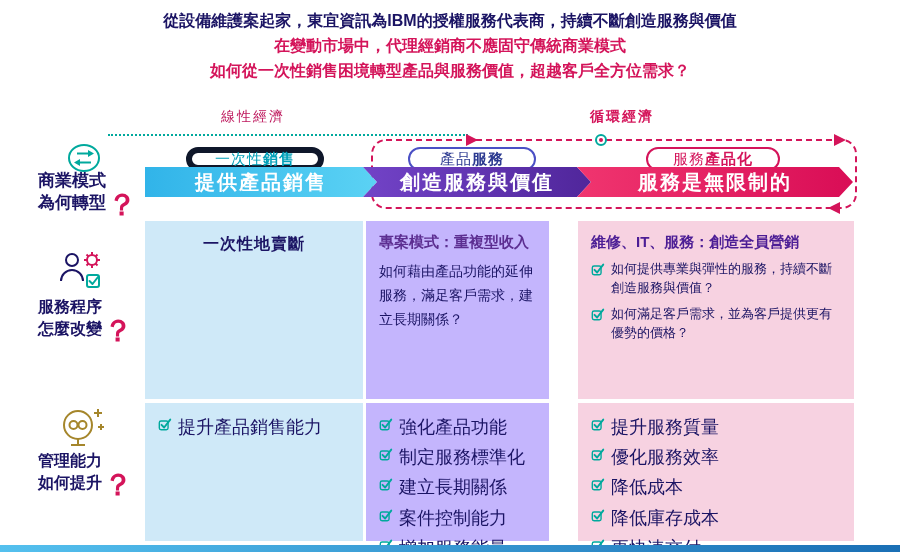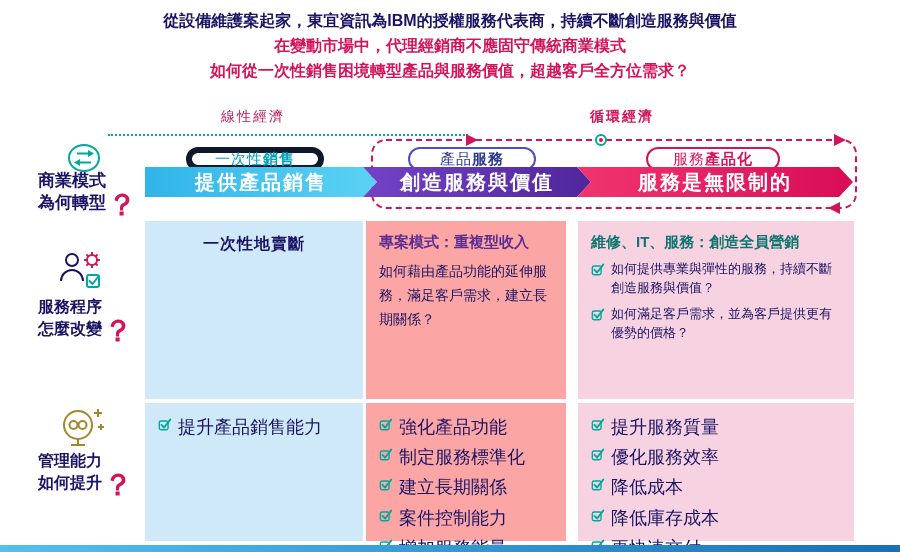--- a/index.html
+++ b/index.html
@@ -36,29 +36,29 @@
   .arrow1 { left:145px; width:232px; background:linear-gradient(90deg,#31b4e9,#5bd2f4);
             clip-path:polygon(0 0, calc(100% - 14px) 0, 100% 50%, calc(100% - 14px) 100%, 0 100%); }
   .arrow2 { left:363px; width:228px; background:linear-gradient(90deg,#7243c7,#50269b);
             clip-path:polygon(0 0, calc(100% - 14px) 0, 100% 50%, calc(100% - 14px) 100%, 0 100%, 14px 50%); }
   .arrow3 { left:577px; width:276px; background:linear-gradient(90deg,#f0356f,#d90d56);
             clip-path:polygon(0 0, calc(100% - 14px) 0, 100% 50%, calc(100% - 14px) 100%, 0 100%, 14px 50%); }
 
   
   .cell { position:absolute; }
   .c1 { left:145px; width:218px; background:#cfe9f8; }
-  .c2 { left:366px; width:200px; background:#fca5a5; }
+  .c2 { left:366px; width:183px; background:#c4b5fd; }
   .c3 { left:578px; width:276px; background:#f7d2e1; }
   .r1 { top:221px; height:178px; }
   .r2 { top:403px; height:138px; }
 
   .cell-title-center { padding-top:13px; text-align:center; color:#1b1464; font-weight:800; font-size:16px; letter-spacing:1px; }
   .cell-pad { padding:12px 12px 6px 13px; }
   .t-purple { color:#5c2e91; font-weight:800; font-size:15px; margin-bottom:8px; }
-  .t-pink   { color:#0f766e; font-weight:800; font-size:15px; margin-bottom:8px; }
+  .t-pink   { color:#4c1d95; font-weight:800; font-size:15px; margin-bottom:8px; }
   .body-text { color:#1b1464; font-size:14px; line-height:1.7; }
 
   .chk-item { display:flex; align-items:flex-start; margin-bottom:5px; color:#1b1464; font-size:18px; line-height:1.4; }
   .chk-item svg { flex:0 0 14px; width:14px; height:14px; margin:2px 6px 0 0; }
   .c3 .r1-item { font-size:13px; line-height:1.45; margin-bottom:7px; }
 
   
   .side-icon { position:absolute; }
   .side-label { position:absolute; color:#1b1464; font-weight:800; line-height:22px; white-space:nowrap; }
   .side-label.s1 { font-size:17px; }

